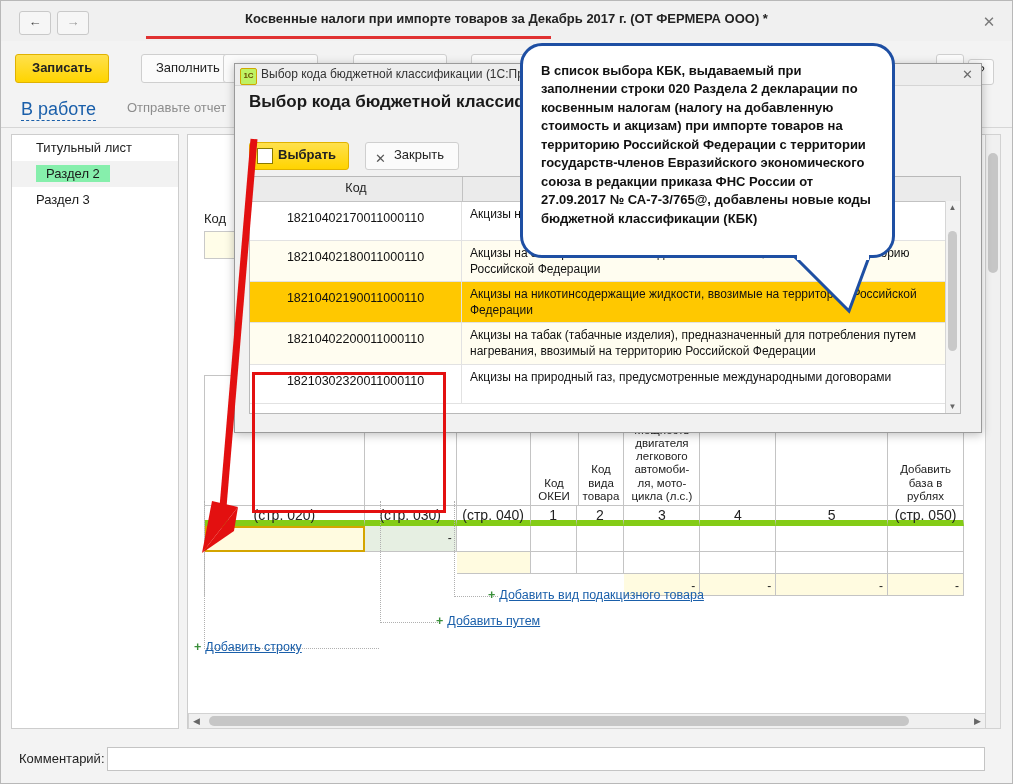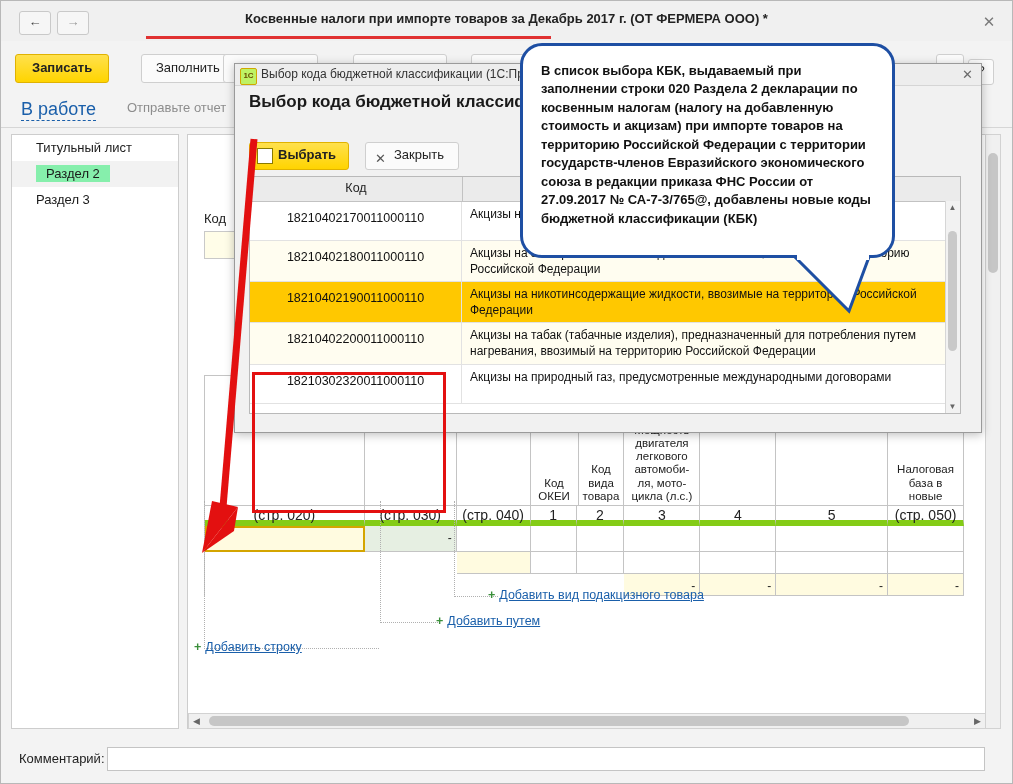--- a/index.html
+++ b/index.html
@@ -614,21 +614,21 @@
 
       <div class="hdr-row">
         <div class="hdr-cell" style="width:160px"></div>
         <div class="hdr-cell" style="width:92px"></div>
         <div class="hdr-cell" style="width:74px"></div>
         <div class="hdr-cell" style="width:48px">Код ОКЕИ</div>
         <div class="hdr-cell" style="width:46px">Код вида товара</div>
         <div class="hdr-cell" style="width:76px">Мощность двигателя легкового автомоби-ля, мото-цикла (л.с.)</div>
         <div class="hdr-cell" style="width:76px"></div>
         <div class="hdr-cell" style="width:112px"></div>
-        <div class="hdr-cell" style="width:76px">Налоговая база в новые</div>
+        <div class="hdr-cell" style="width:76px">Добавить база в рублях</div>
       </div>
 
       <div class="num-row">
         <div class="num-cell" style="width:160px">(стр. 020)</div>
         <div class="num-cell" style="width:92px">(стр. 030)</div>
         <div class="num-cell" style="width:74px">(стр. 040)</div>
         <div class="num-cell" style="width:46px">1</div>
         <div class="num-cell" style="width:48px">2</div>
         <div class="num-cell" style="width:76px">3</div>
         <div class="num-cell" style="width:76px">4</div>

